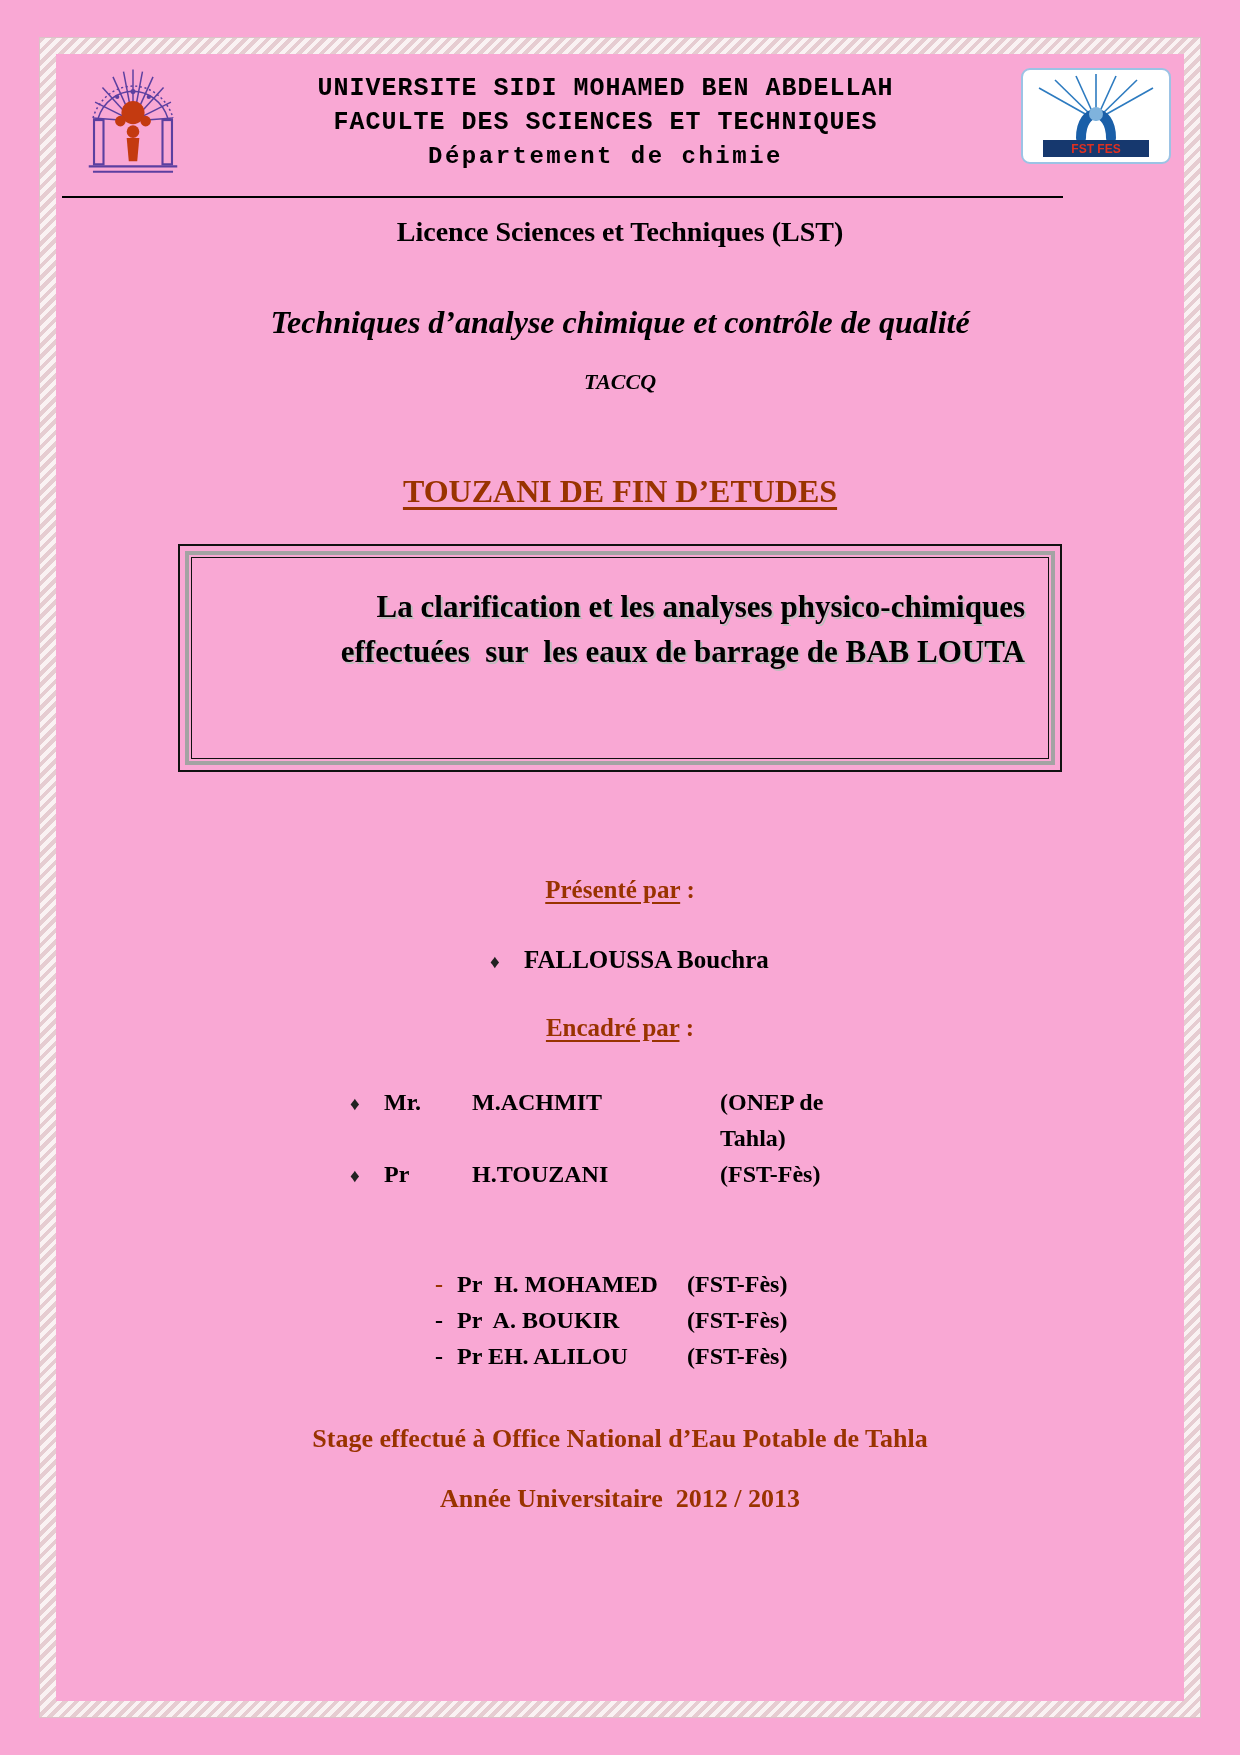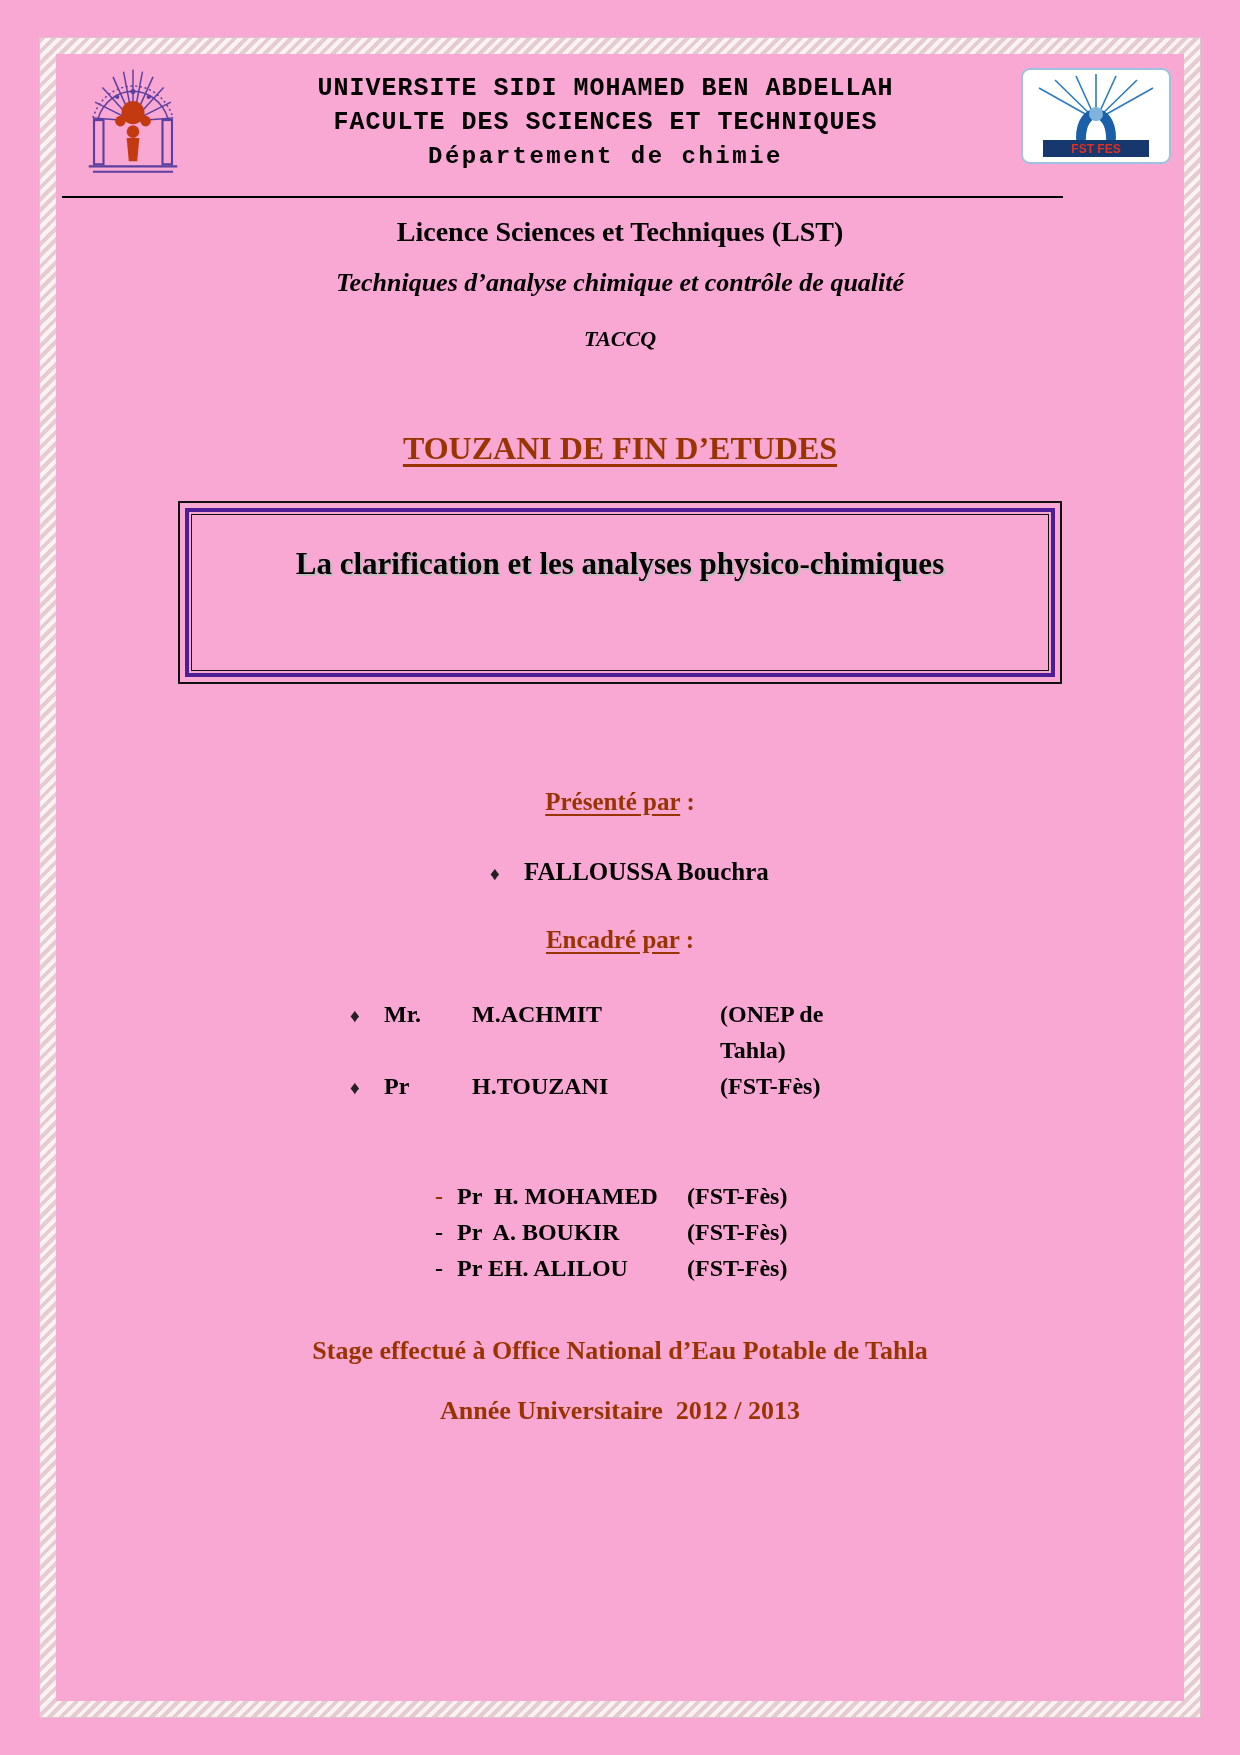--- a/index.html
+++ b/index.html
@@ -48,47 +48,47 @@
     width:91%;
     margin:14px 0 0 -8px;
   }
 
   
   .degree {
     text-align:center; font-size:28px; font-weight:bold;
     margin-top:18px;
   }
   .track {
-    text-align:center; font-size:26px; font-weight:bold; font-style:italic;
-    margin-top:20px;
+    text-align:center; font-size:32px; font-weight:bold; font-style:italic;
+    margin-top:56px;
   }
   .acronym {
     text-align:center; font-size:22px; font-weight:bold; font-style:italic;
     margin-top:28px;
   }
 
   .project-heading {
     text-align:center; margin-top:78px;
     font-size:32px; font-weight:bold;
     color:var(--accent,#993300);
   }
   .project-heading span { text-decoration:underline; text-underline-offset:5px; }
 
   
   .title-box-outer {
     width:884px; margin:34px auto 0;
     border:2px solid #111;
     padding:5px;
   }
   .title-box-inner {
-    border:4px solid #4c1d95;
+    border:4px solid #a3a3a3;
     outline:1px solid #111;
     outline-offset:-7px;
-    padding:30px 20px 86px;
-    text-align:center;
+    padding:30px 26px 86px;
+    text-align:right;
   }
   .main-title {
     font-size:31px; font-weight:bold; line-height:1.45;
     text-shadow:2px 2px 0 #bdbdbd;
     white-space:pre-wrap;
   }
 
   
   .red-label {
     text-align:center; margin-top:104px;
@@ -229,20 +229,21 @@
     <div class="track">Techniques d’analyse chimique et contrôle de qualité</div>
     <div class="acronym">TACCQ</div>
 
     <div class="project-heading">
       <span>TOUZANI DE FIN D’ETUDES</span>
     </div>
 
     <div class="title-box-outer">
       <div class="title-box-inner">
         <div class="main-title">La clarification et les analyses physico-chimiques</div>
+        <div class="main-title">effectuées  sur  les eaux de barrage de BAB LOUTA</div>
       </div>
     </div>
 
     <div class="red-label">
       <span class="ul">Présenté par</span><span> :</span>
     </div>
 
     <div class="student-row">
       <span class="bullet">♦</span>
       <span>FALLOUSSA Bouchra</span>

